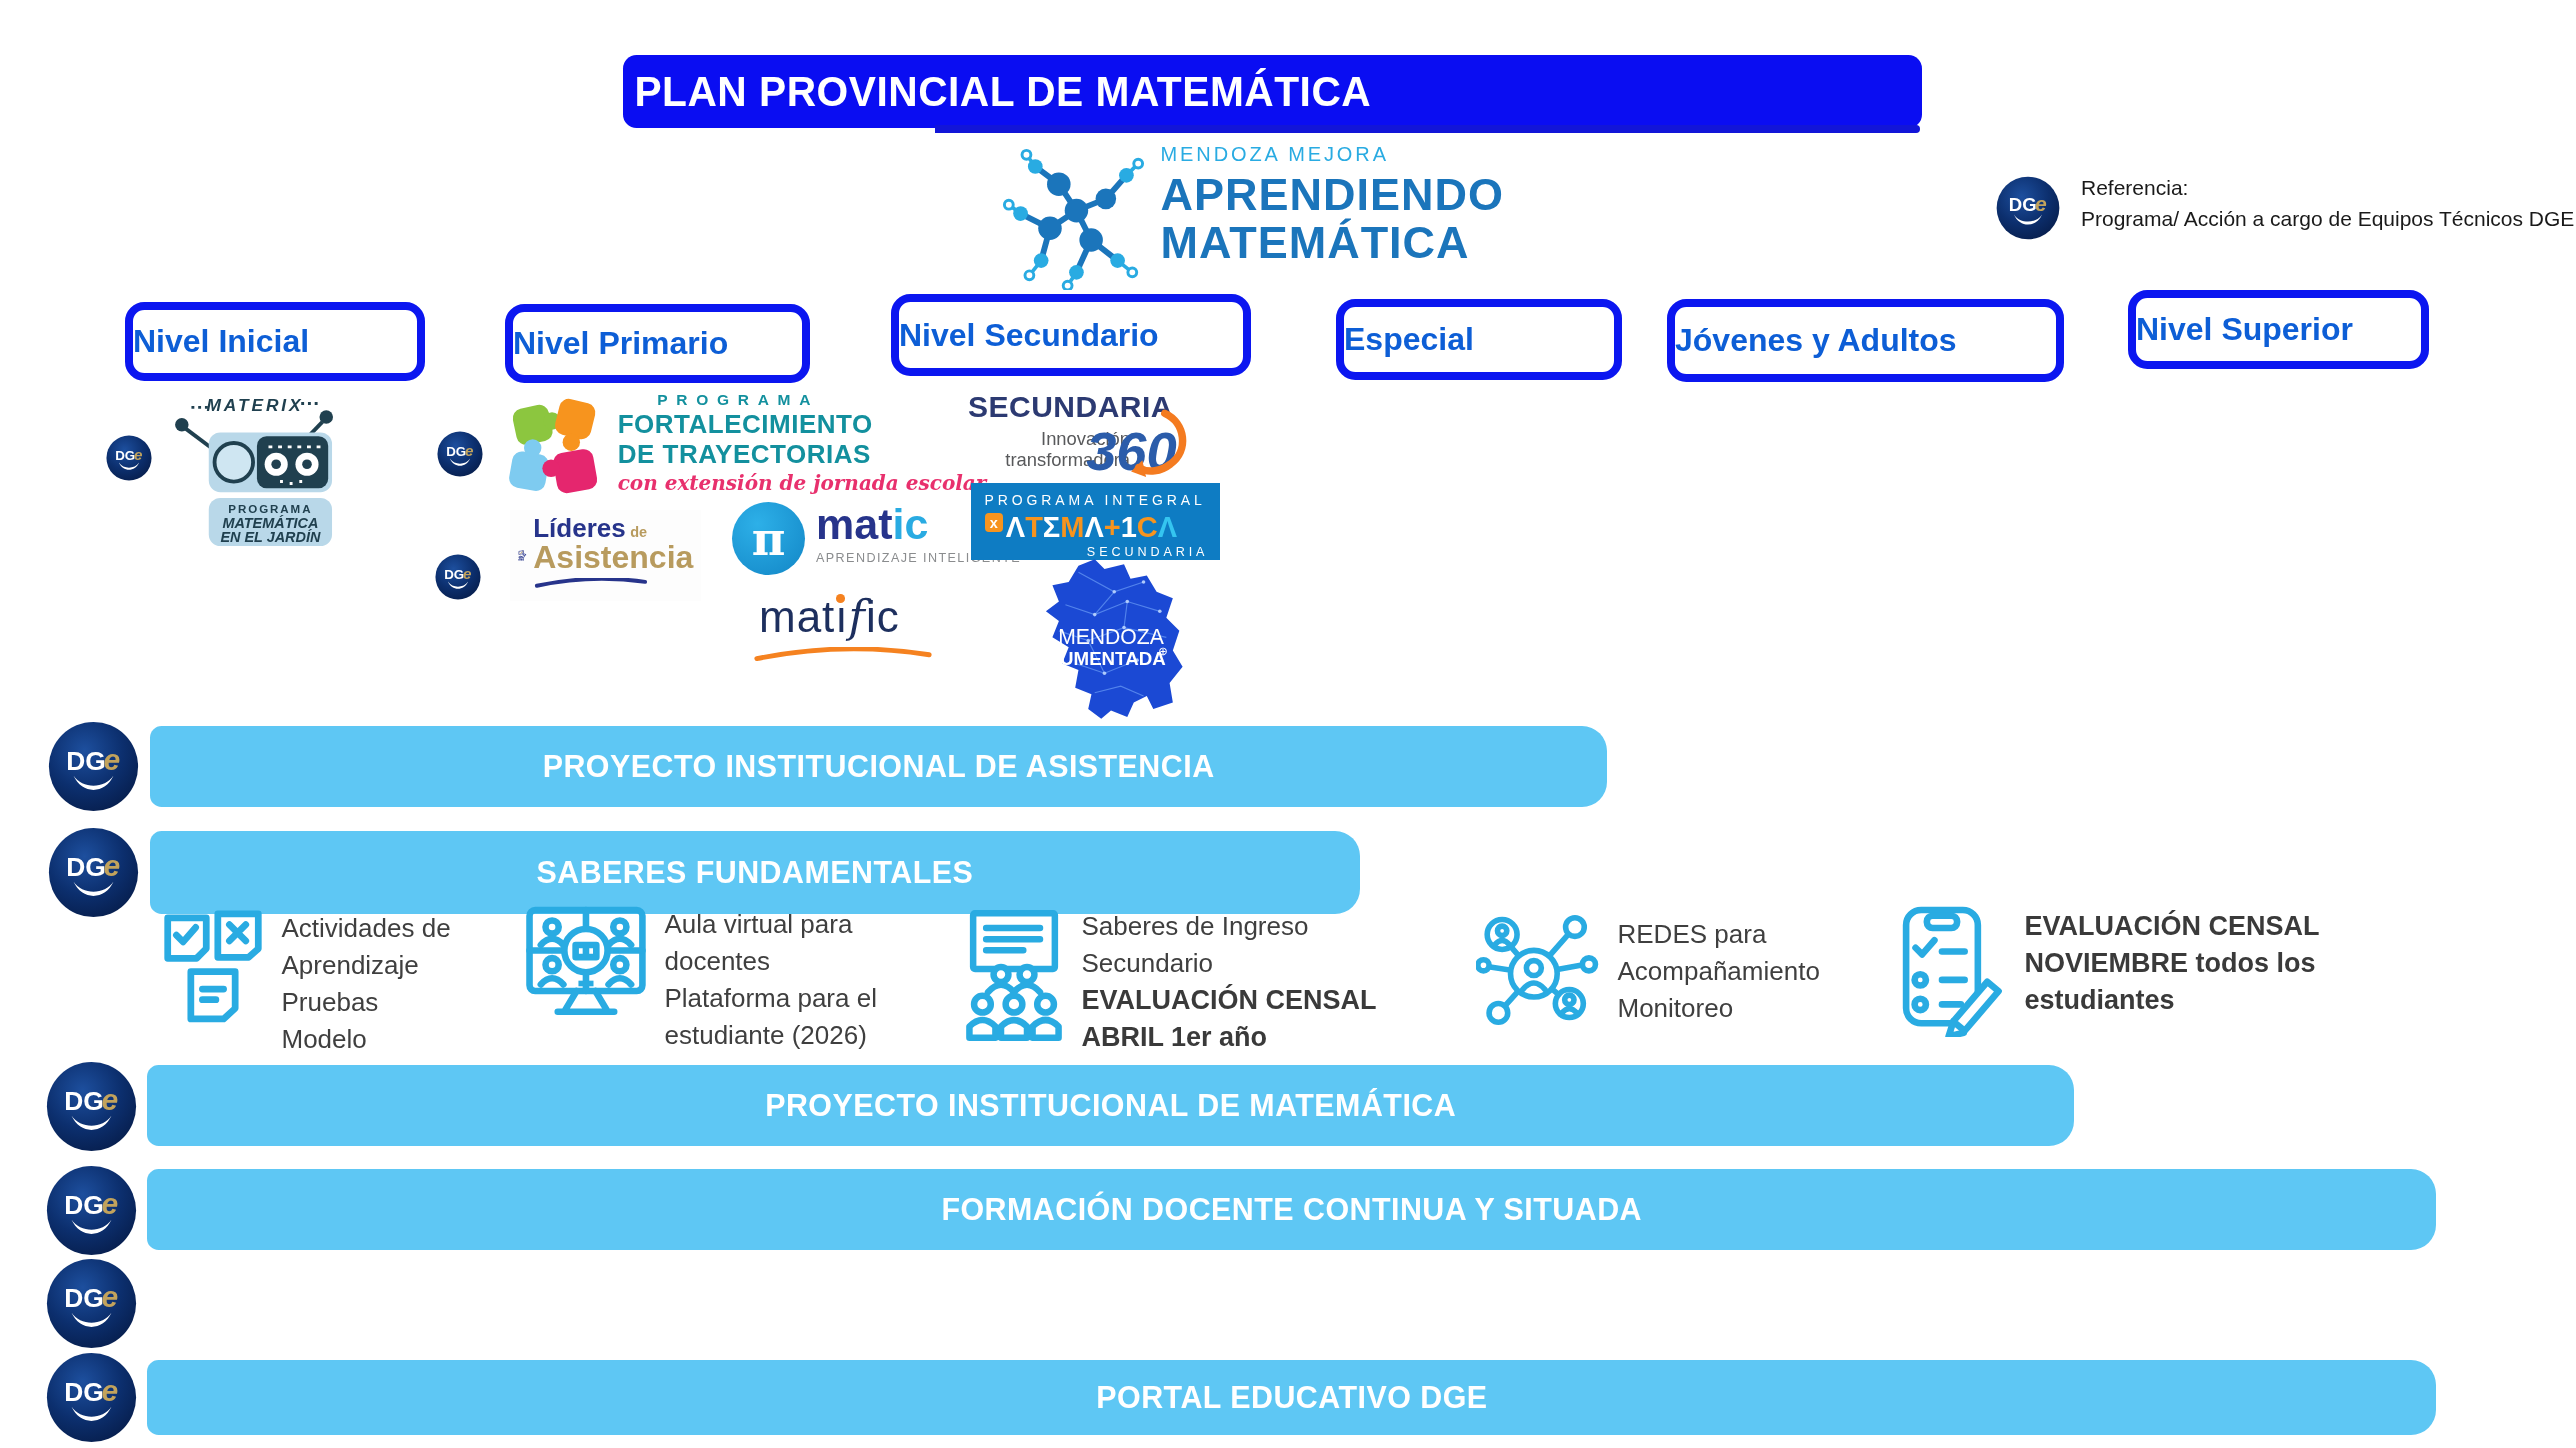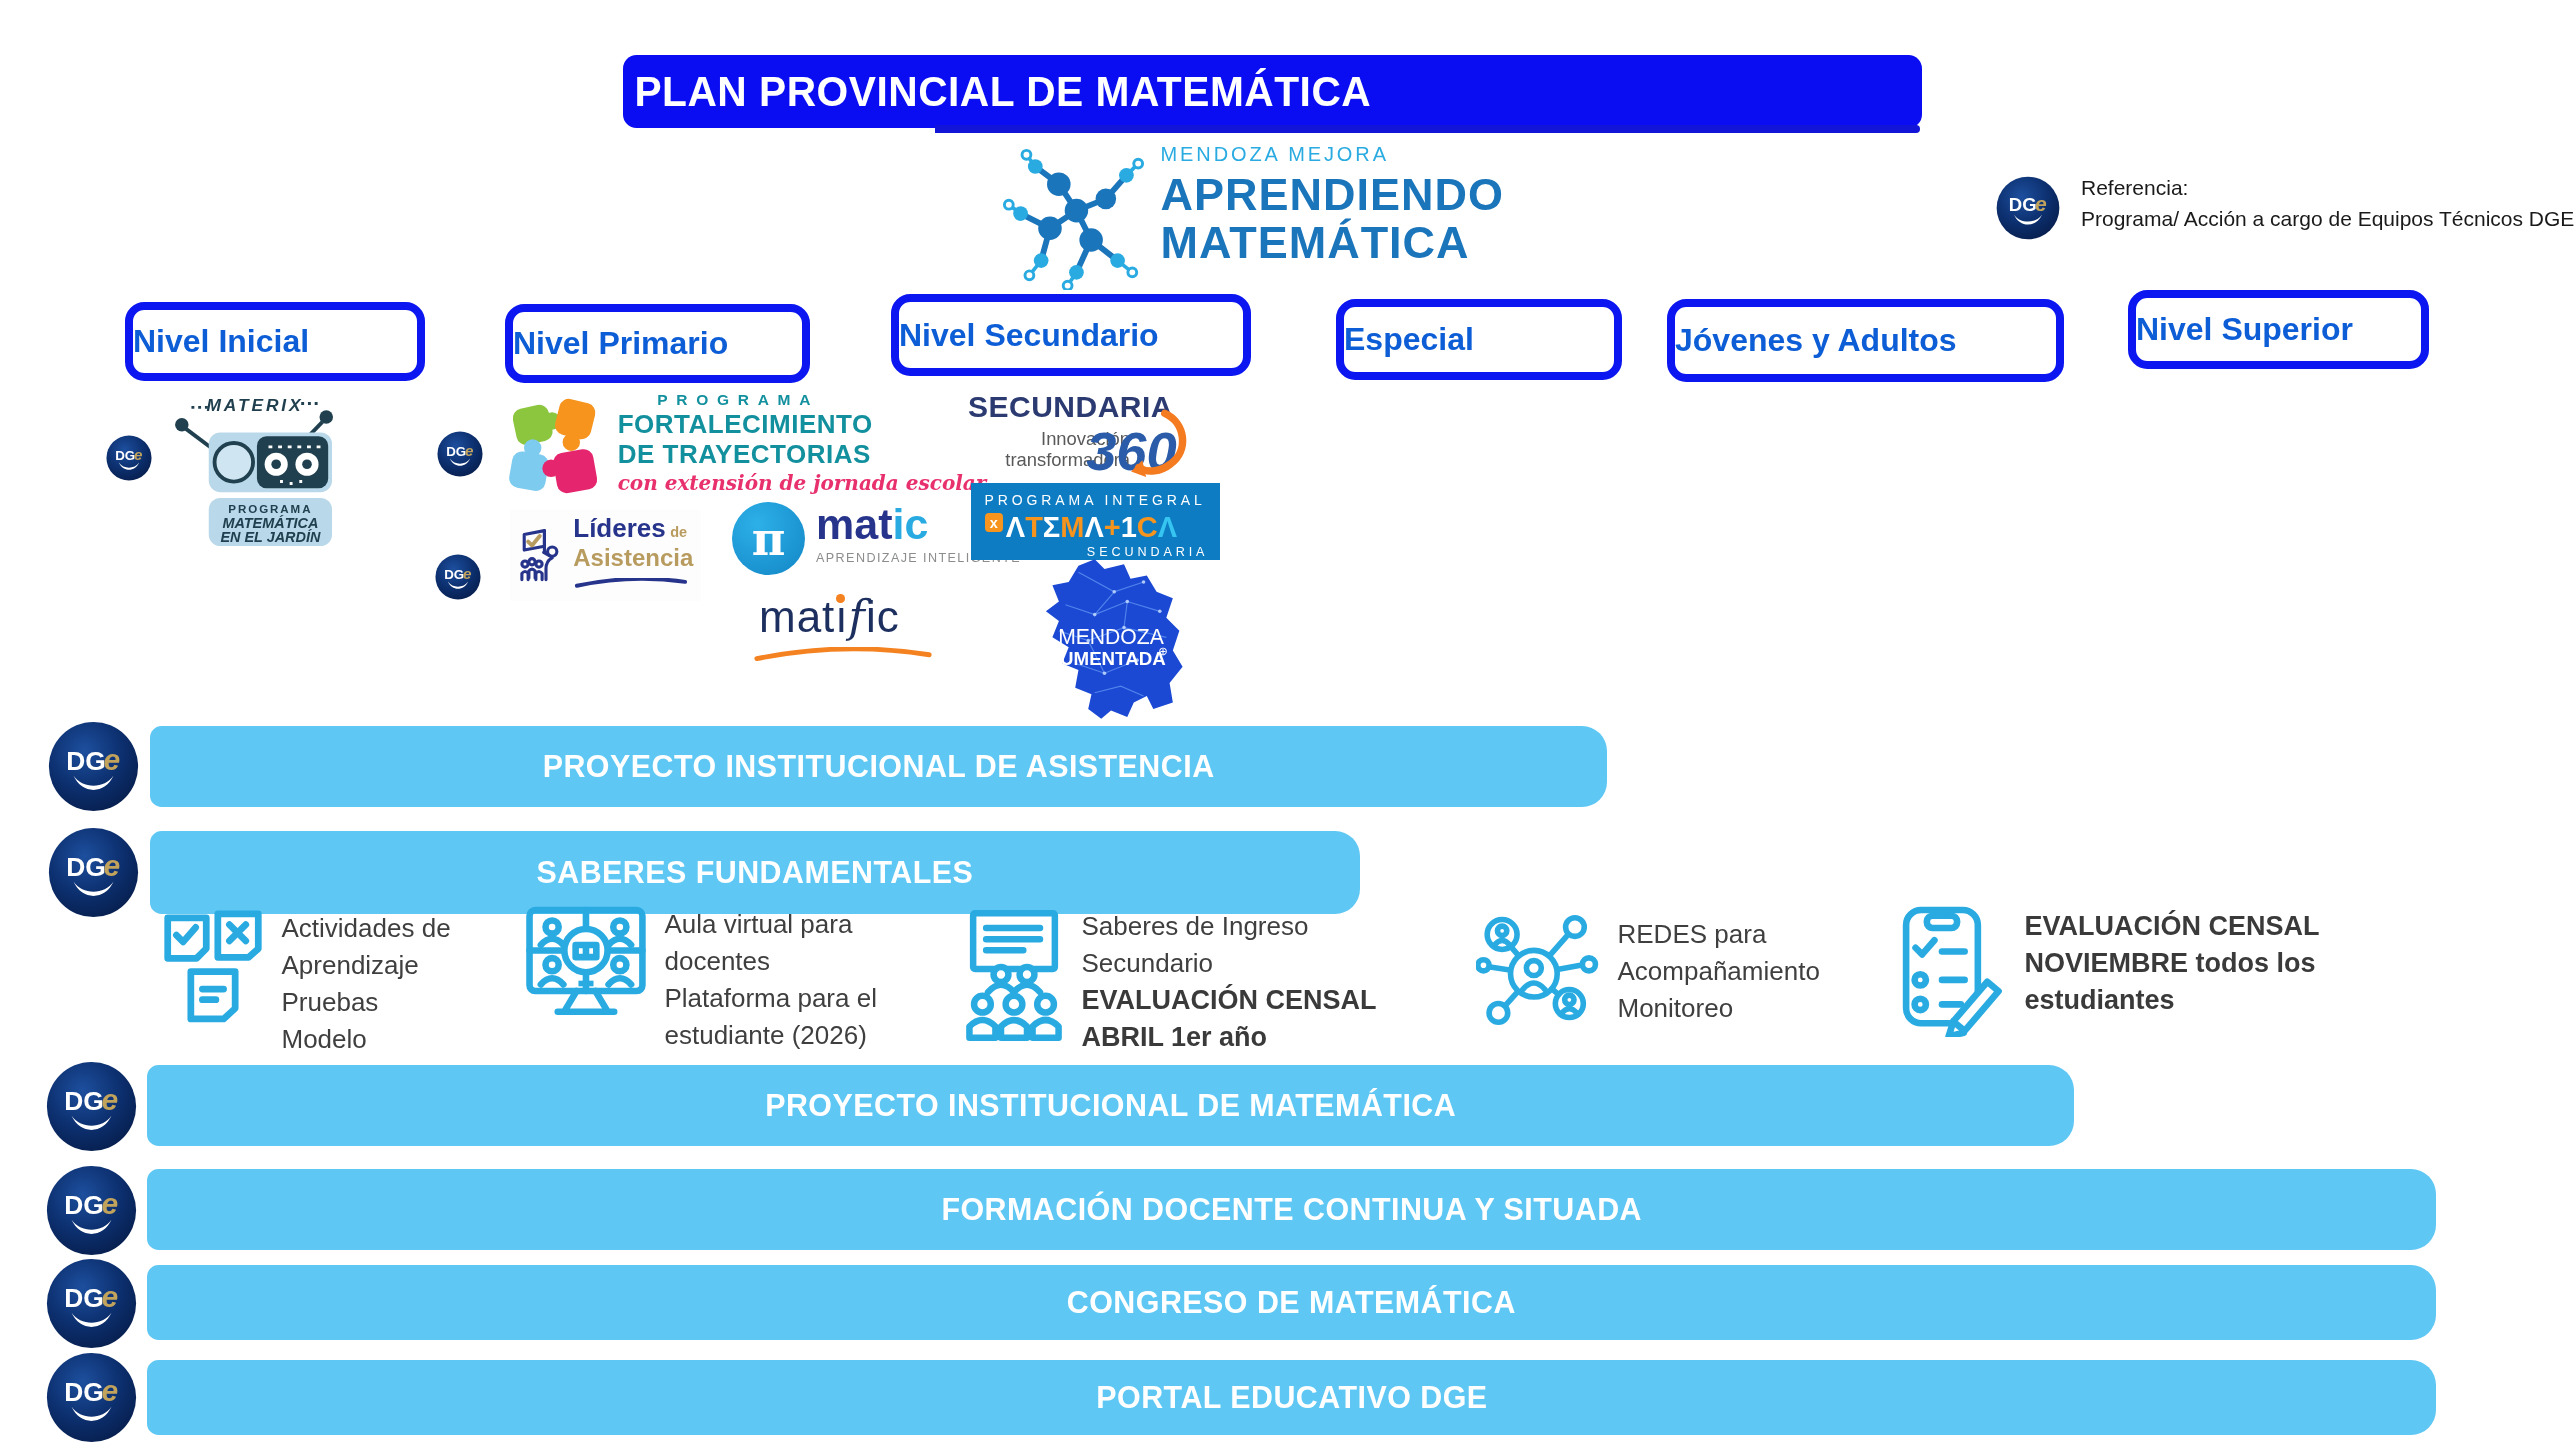--- a/index.html
+++ b/index.html
@@ -42,21 +42,21 @@
   .fort-text{margin-left:9.7px;width:241px;}
   .fort-kicker{color:#13909e;font-size:15.5px;font-weight:bold;letter-spacing:8.7px;text-align:center;}
   .fort-title{color:#13909e;font-weight:800;font-size:26px;line-height:30px;letter-spacing:0.5px;white-space:nowrap;}
   .fort-script{color:#e8306d;font-family:"DejaVu Serif",serif;font-style:italic;font-weight:bold;font-size:20px;margin-top:1.9px;white-space:nowrap;}
 
   
   .lideres-card{background:#fdfdfd;display:flex;align-items:center;padding:5.8px 7.7px;box-sizing:border-box;}
   .lid-text{margin-left:5.8px;line-height:25px;}
   .lid-1{color:#27348b;font-weight:bold;font-size:26px;}
   .lid-2{color:#b89b5e;font-size:14.5px;font-weight:bold;}
-  .lid-3{color:#b89b5e;font-weight:bold;font-size:24px;}
+  .lid-3{color:#b89b5e;font-weight:bold;font-size:32px;}
 
   
   .pi-circle{background:radial-gradient(circle at 35% 30%, #2db0e8, #1286c6);border-radius:50%;display:flex;align-items:center;justify-content:center;color:#fff;font-size:46px;font-weight:bold;font-family:"DejaVu Serif",serif;}
   .pim-dark{color:#27348b;font-weight:bold;font-size:43px;}
   .pim-light{color:#29abe2;font-weight:bold;font-size:43px;}
   .pim-tag{color:#8a8c8e;font-size:12.6px;letter-spacing:1.4px;margin-top:1.9px;}
 
   
   .matific{font-size:44px;color:#1d2f5e;letter-spacing:1px;}
   .matific i{font-family:"DejaVu Serif",serif;}
@@ -549,23 +549,20 @@
         <stop offset="55%" stop-color="#0c2f6e"></stop>
         <stop offset="100%" stop-color="#061c49"></stop>
       </radialGradient>
     </defs>
     <circle cx="50" cy="50" r="49" fill="url(#dgeg)"></circle>
     <text x="20" y="54" font-size="29" font-weight="bold" fill="#ffffff">DG</text>
     <text x="61" y="54" font-size="33" font-style="italic" font-weight="bold" fill="#c2a35c">e</text>
     <path d="M28,60 C38,75 62,75 72,60 C63,81 37,81 28,60 Z" fill="#ffffff"></path>
   </svg>
 </div>
-  <div class="bar abs" style="left:147px;top:1265px;width:2289px;height:75px;">
-    <span>CONGRESO DE MATEMÁTICA</span>
-  </div>
 
   <div class="dge abs" style="left:46px;top:1352px;width:91px;height:91px;">
   <svg viewBox="0 0 100 100">
     <defs>
       <radialGradient id="dgeg" cx="40%" cy="32%" r="78%">
         <stop offset="0%" stop-color="#1d4f9e"></stop>
         <stop offset="55%" stop-color="#0c2f6e"></stop>
         <stop offset="100%" stop-color="#061c49"></stop>
       </radialGradient>
     </defs>

